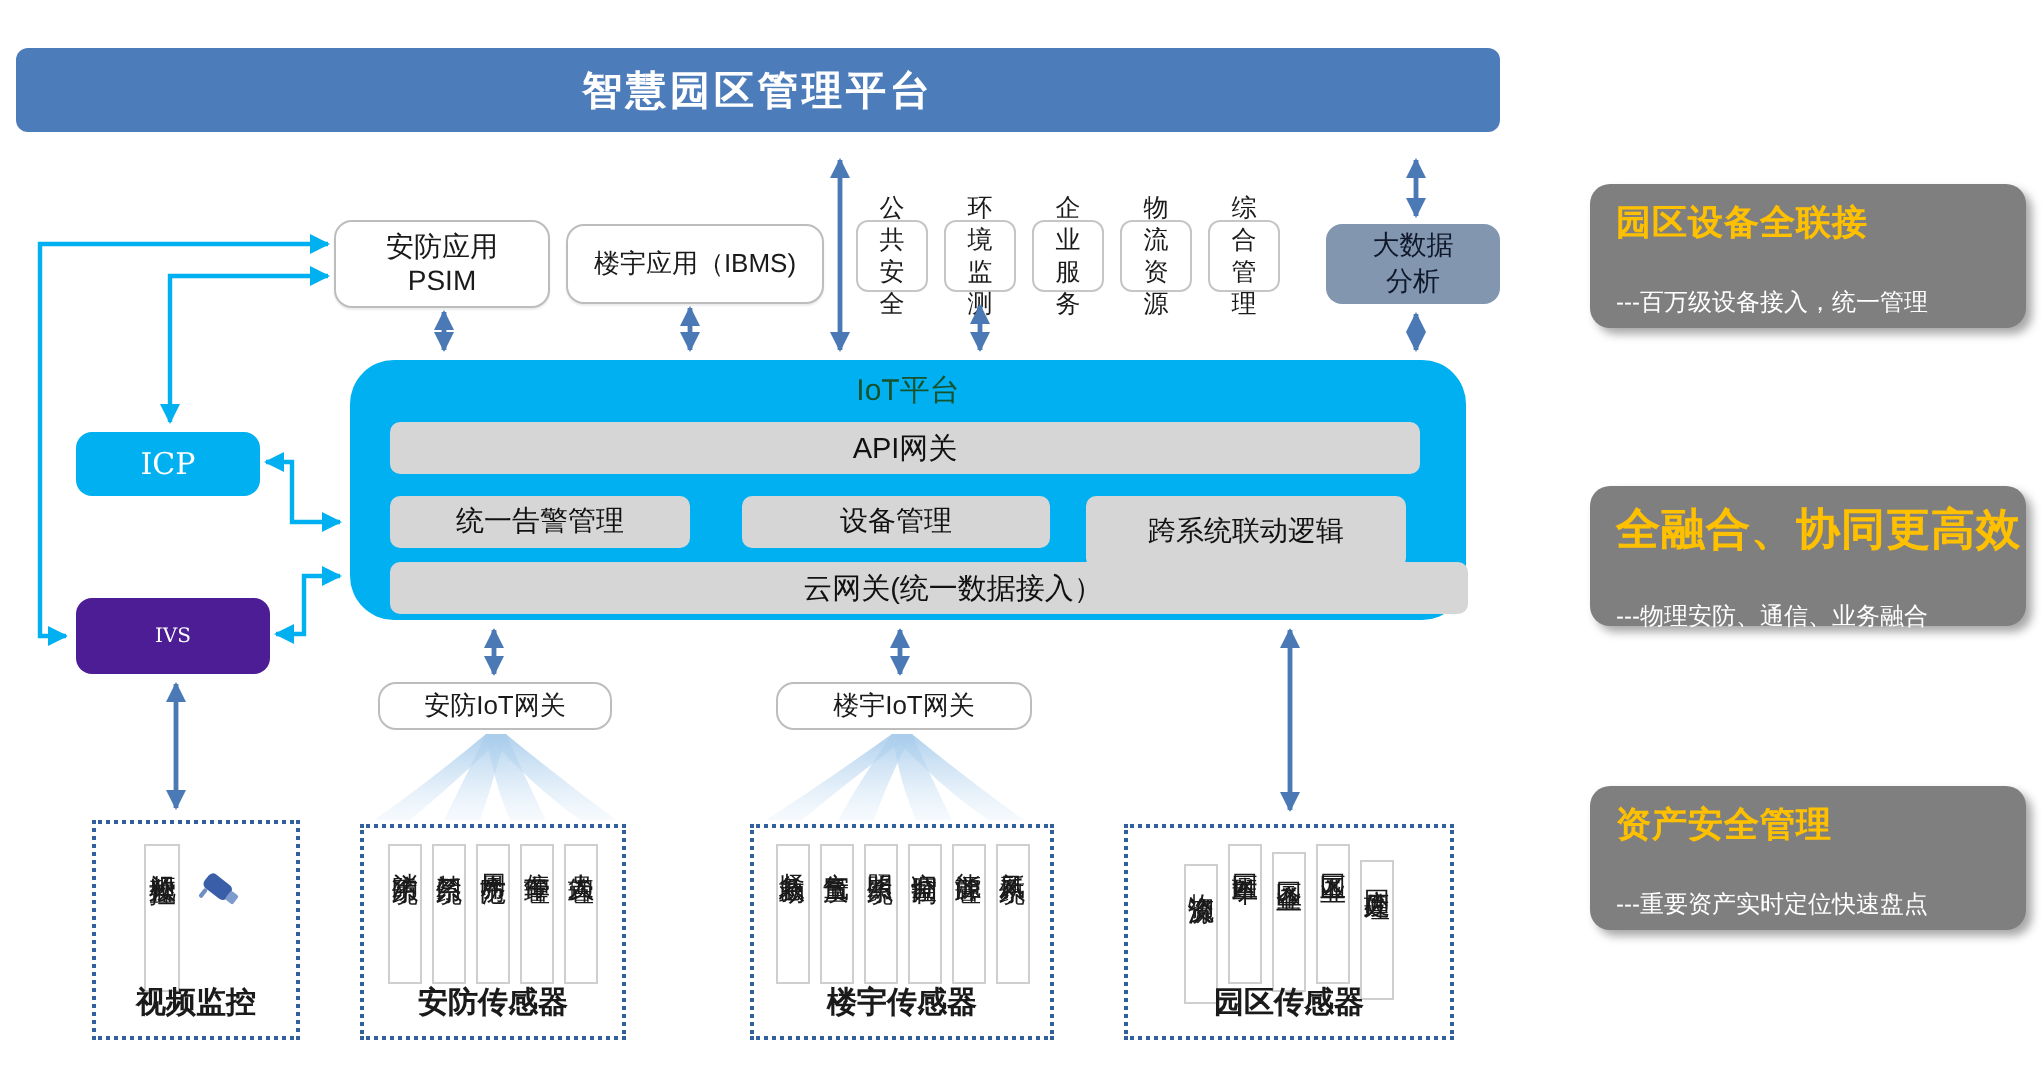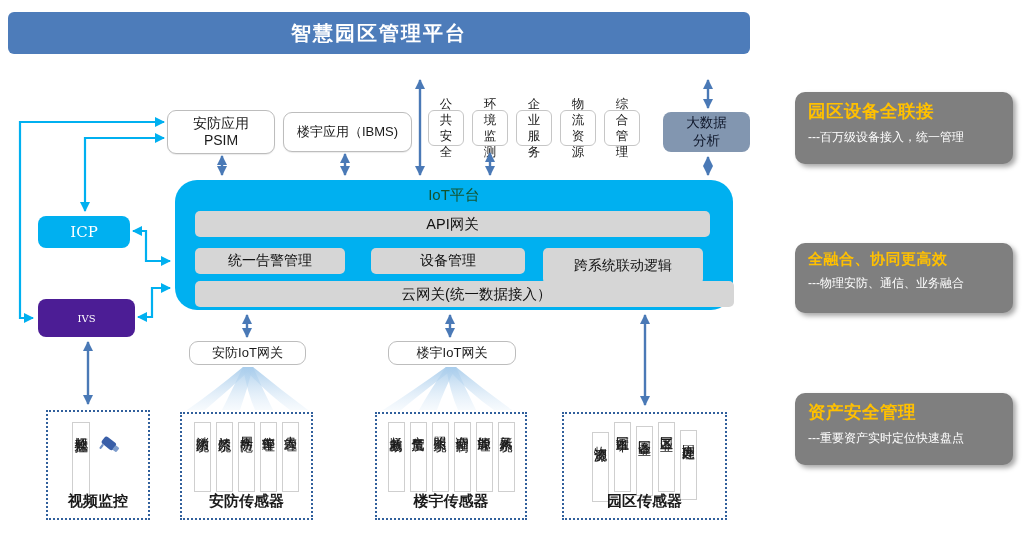--- a/index.html
+++ b/index.html
@@ -1,20 +1,20 @@
 <!DOCTYPE html>
 <html><head>
 <meta charset="utf-8">
 <style>
   html,body{margin:0;padding:0;background:#fff;}
   .canvas{position:relative;width:1022px;height:540px;background:#fff;overflow:hidden;
           font-family:"Liberation Sans","DejaVu Sans",sans-serif;color:#1a1a1a;}
   .overlay{position:absolute;left:0;top:0;width:1022px;height:540px;pointer-events:none;z-index:5;}
 
-  .banner{position:absolute;left:8px;top:12px;width:742px;height:42px;background:#4d7cba;
+  .banner{position:absolute;left:8px;top:24px;width:742px;height:42px;background:#4d7cba;
           border-radius:6px;display:flex;align-items:center;justify-content:center;
           color:#fff;font-size:20px;font-weight:bold;letter-spacing:2px;}
 
   .whitebox{position:absolute;background:#fff;border:1px solid #bdbdbd;border-radius:9px;
             display:flex;flex-direction:column;align-items:center;justify-content:center;
             text-align:center;line-height:1.25;box-shadow:0 1px 1px rgba(0,0,0,.08);}
   .psim{left:167px;top:110px;width:106px;height:42px;font-size:14px;}
   .ibms{left:283px;top:112px;width:127px;height:38px;font-size:13px;}
   .svc{position:absolute;top:110px;width:36px;height:36px;background:#fff;border:1px solid #c6c6c6;
        border-radius:6px;font-size:12.5px;line-height:1.3;display:flex;align-items:center;justify-content:center;
@@ -63,22 +63,22 @@
   .video-inner{position:absolute;left:0;top:10px;width:100%;display:flex;justify-content:center;gap:8px;align-items:flex-start;}
   .vcol.tall{font-size:13.5px;height:66px;}
   .cam{margin-top:10px;}
 
   .panel{position:absolute;left:795px;width:218px;background:#7f7f7f;border-radius:10px;
          box-shadow:3px 3px 5px rgba(0,0,0,.35);padding:7px 13px;box-sizing:border-box;}
   .p1{top:92px;height:72px;}
   .p2{top:243px;height:70px;}
   .p3{top:393px;height:72px;}
   .panel-title{color:#ffc000;font-weight:bold;font-size:17.5px;letter-spacing:.5px;white-space:nowrap;}
-  .p2 .panel-title{font-size:15px;}
-  .panel-desc{color:#fff;font-size:12px;margin-top:6px;white-space:nowrap;}
+  .p2 .panel-title{font-size:22px;}
+  .panel-desc{color:#fff;font-size:12px;margin-top:20px;white-space:nowrap;}
 </style>
 </head>
 <body>
 
 <div class="canvas">
 
   <div class="banner">
     <span>智慧园区管理平台</span>
   </div>
 

